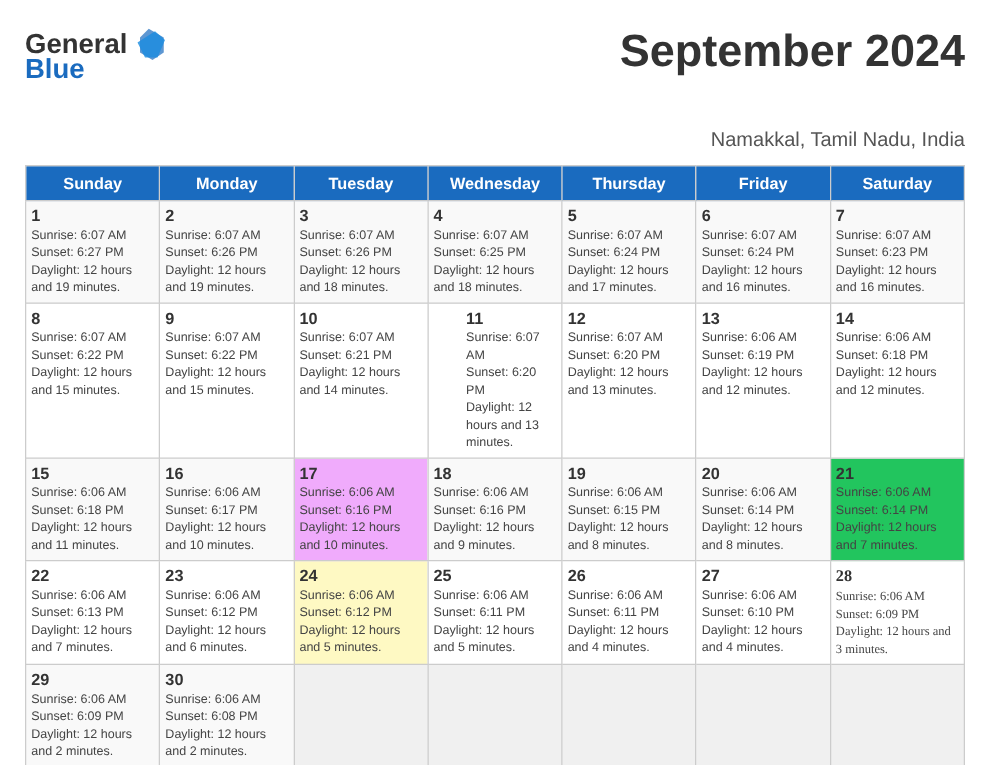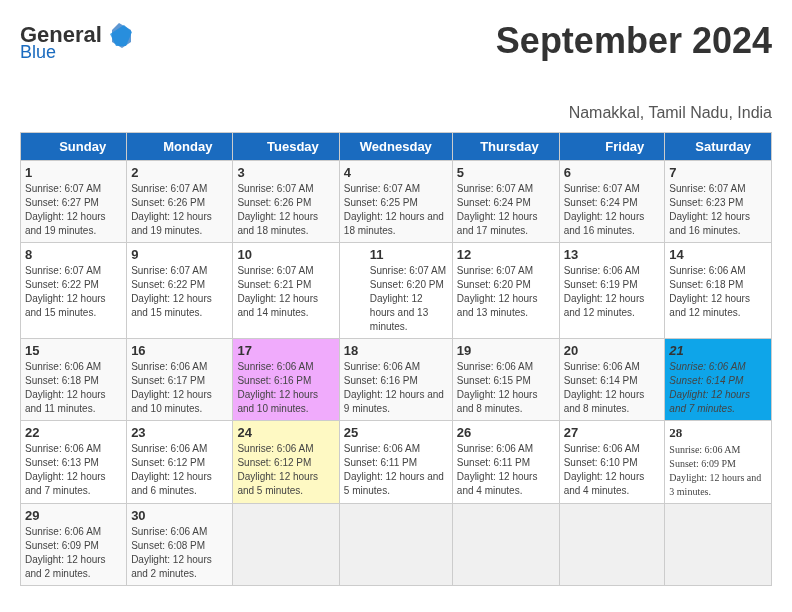--- a/index.html
+++ b/index.html
@@ -24,22 +24,22 @@
     .logo-text {
       display: flex;
       align-items: center;
     }
     .logo-general {
       font-size: 22px;
       font-weight: bold;
       color: #333;
     }
     .logo-blue {
-      font-size: 18px;
-      font-weight: normal;
+      font-size: 22px;
+      font-weight: bold;
       color: #1a6bbf;
     }
     .logo-icon {
       width: 30px;
       height: 30px;
       margin-left: 2px;
     }
     .title-area {
       text-align: right;
     }
@@ -53,22 +53,22 @@
       color: #555;
       margin-top: 42px;
     }
     .calendar {
       width: 100%;
       border-collapse: collapse;
     }
     .calendar th {
       background-color: #1a6bbf;
       color: white;
-      padding: 6px 20px;
-      text-align: right;
+      padding: 6px 4px;
+      text-align: center;
       font-size: 13px;
       border: 1px solid #ccc;
     }
     .calendar td {
       border: 1px solid #ccc;
       vertical-align: top;
       padding: 4px;
       width: calc(100% / 7);
       min-height: 80px;
       font-size: 10.5px;
@@ -247,21 +247,21 @@
           <div class="day-info" style="white-space: pre-line;">Sunrise: 6:06 AM
 Sunset: 6:15 PM
 Daylight: 12 hours and 8 minutes.</div>
         </td>
         <td style="background-color: rgb(249, 249, 249);">
           <span class="day-number">20</span>
           <div class="day-info" style="white-space: pre-line;">Sunrise: 6:06 AM
 Sunset: 6:14 PM
 Daylight: 12 hours and 8 minutes.</div>
         </td>
-        <td style="background-color: #0ea5e9; font-style: italic;">
+        <td style="background-color: #22c55e;">
           <span class="day-number">21</span>
           <div class="day-info" style="white-space: pre-line;">Sunrise: 6:06 AM
 Sunset: 6:14 PM
 Daylight: 12 hours and 7 minutes.</div>
         </td>
       </tr>
       <tr>
         <td style="background-color: rgb(255, 255, 255);">
           <span class="day-number">22</span>
           <div class="day-info" style="white-space: pre-line;">Sunrise: 6:06 AM

